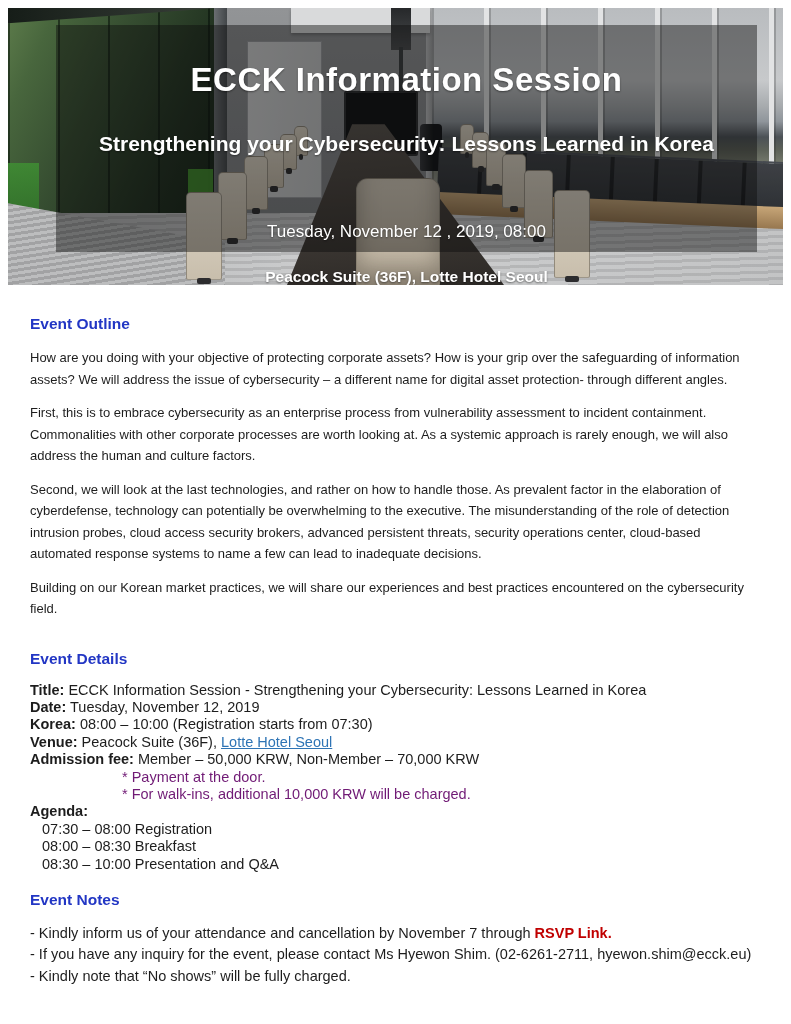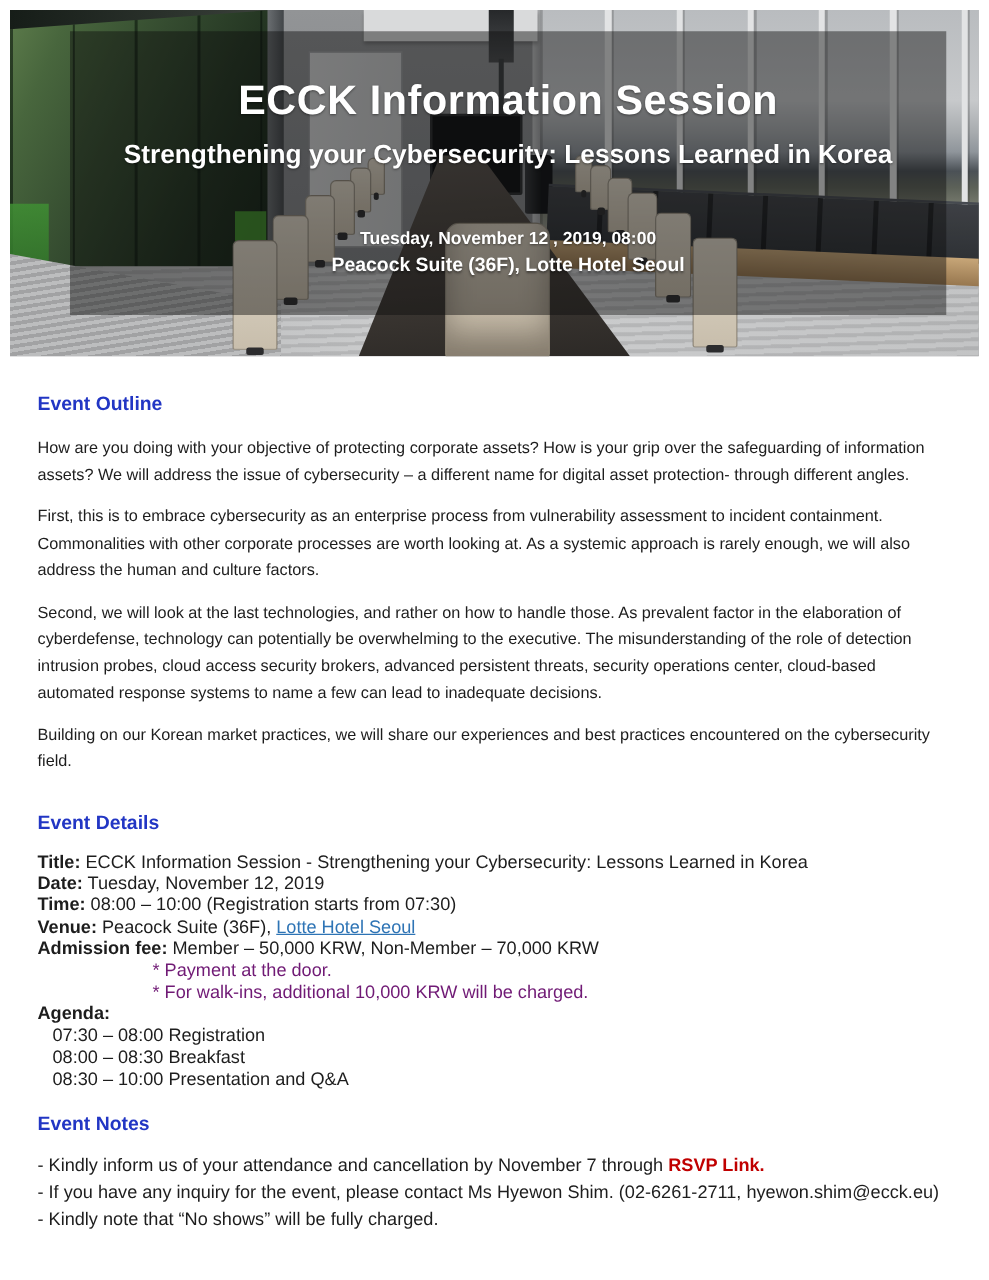--- a/index.html
+++ b/index.html
@@ -51,25 +51,25 @@
     background:repeating-linear-gradient(171deg, rgba(100,100,102,.3) 0 3px, rgba(0,0,0,0) 3px 6px), #bcbdbe; }
   .table { left:36%; width:28%; top:42%; bottom:0;
     clip-path:polygon(30% 0, 45% 0, 100% 100%, 0 100%);
     background:linear-gradient(175deg,#5a544e 0%,#453f3a 45%,#2c2926 100%); }
   .chair { position:absolute; background:linear-gradient(180deg,#ded6c7,#c8beac); border:1px solid rgba(60,55,45,.4); border-radius:5px 5px 2px 2px; }
   .chair:after { content:""; position:absolute; bottom:-5px; left:30%; width:40%; height:6px; background:#2c2c2e; border-radius:2px; }
   .chair-near { background:linear-gradient(180deg,#d8cfbf,#b7ac99); border-radius:12px 12px 4px 4px; box-shadow:inset 0 -18px 22px rgba(40,35,30,.35); }
 
   .overlay { position:absolute; left:48px; top:17px; width:701px; height:227px;
     background:rgba(14,14,14,.45); color:#ffffff; text-align:center;
-    display:flex; flex-direction:column; align-items:center; }
+    display:flex; flex-direction:column; align-items:center;gap:20px; }
   .overlay * { margin:0; text-shadow:0 1px 2px rgba(0,0,0,.45); }
   .hero-title { margin-top:36px; font-size:33px; font-weight:bold; letter-spacing:.5px; }
   .hero-subtitle { margin-top:13px; font-size:21px; font-weight:bold; }
-  .hero-when { margin-top:46px; font-size:14px; font-weight:bold; }
+  .hero-when { margin-top:46px; font-size:17px; font-weight:normal; }
   .hero-where { margin-top:6px; font-size:15.5px; font-weight:bold; }
 
   
   .content { position:absolute; left:30px; right:26px; top:285px; color:#1d1d1d; }
   h3.sec { font-size:15.5px; color:#2236C4; font-weight:bold; margin:30px 0 14px; }
   .content p { font-size:13px; line-height:21.5px; margin:0 0 12px; }
   .details { font-size:14.5px; line-height:17.4px; }
   .details .lbl { font-weight:bold; }
   .fee-note { color:#701a75; padding-left:92px; }
   .agenda-item { padding-left:12px; }
@@ -140,21 +140,21 @@
     <div class="details">
       <div>
         <b class="lbl">Title:</b>
         <span>ECCK Information Session - Strengthening your Cybersecurity: Lessons Learned in Korea</span>
       </div>
       <div>
         <b class="lbl">Date:</b>
         <span>Tuesday, November 12, 2019</span>
       </div>
       <div>
-        <b class="lbl">Time:</b>
+        <b class="lbl">Korea:</b>
         <span>08:00 – 10:00 (Registration starts from 07:30)</span>
       </div>
       <div>
         <b class="lbl">Venue:</b>
         <span>Peacock Suite (36F),</span>
         <span class="link">Lotte Hotel Seoul</span>
       </div>
       <div>
         <b class="lbl">Admission fee:</b>
         <span>Member – 50,000 KRW, Non-Member – 70,000 KRW</span>

